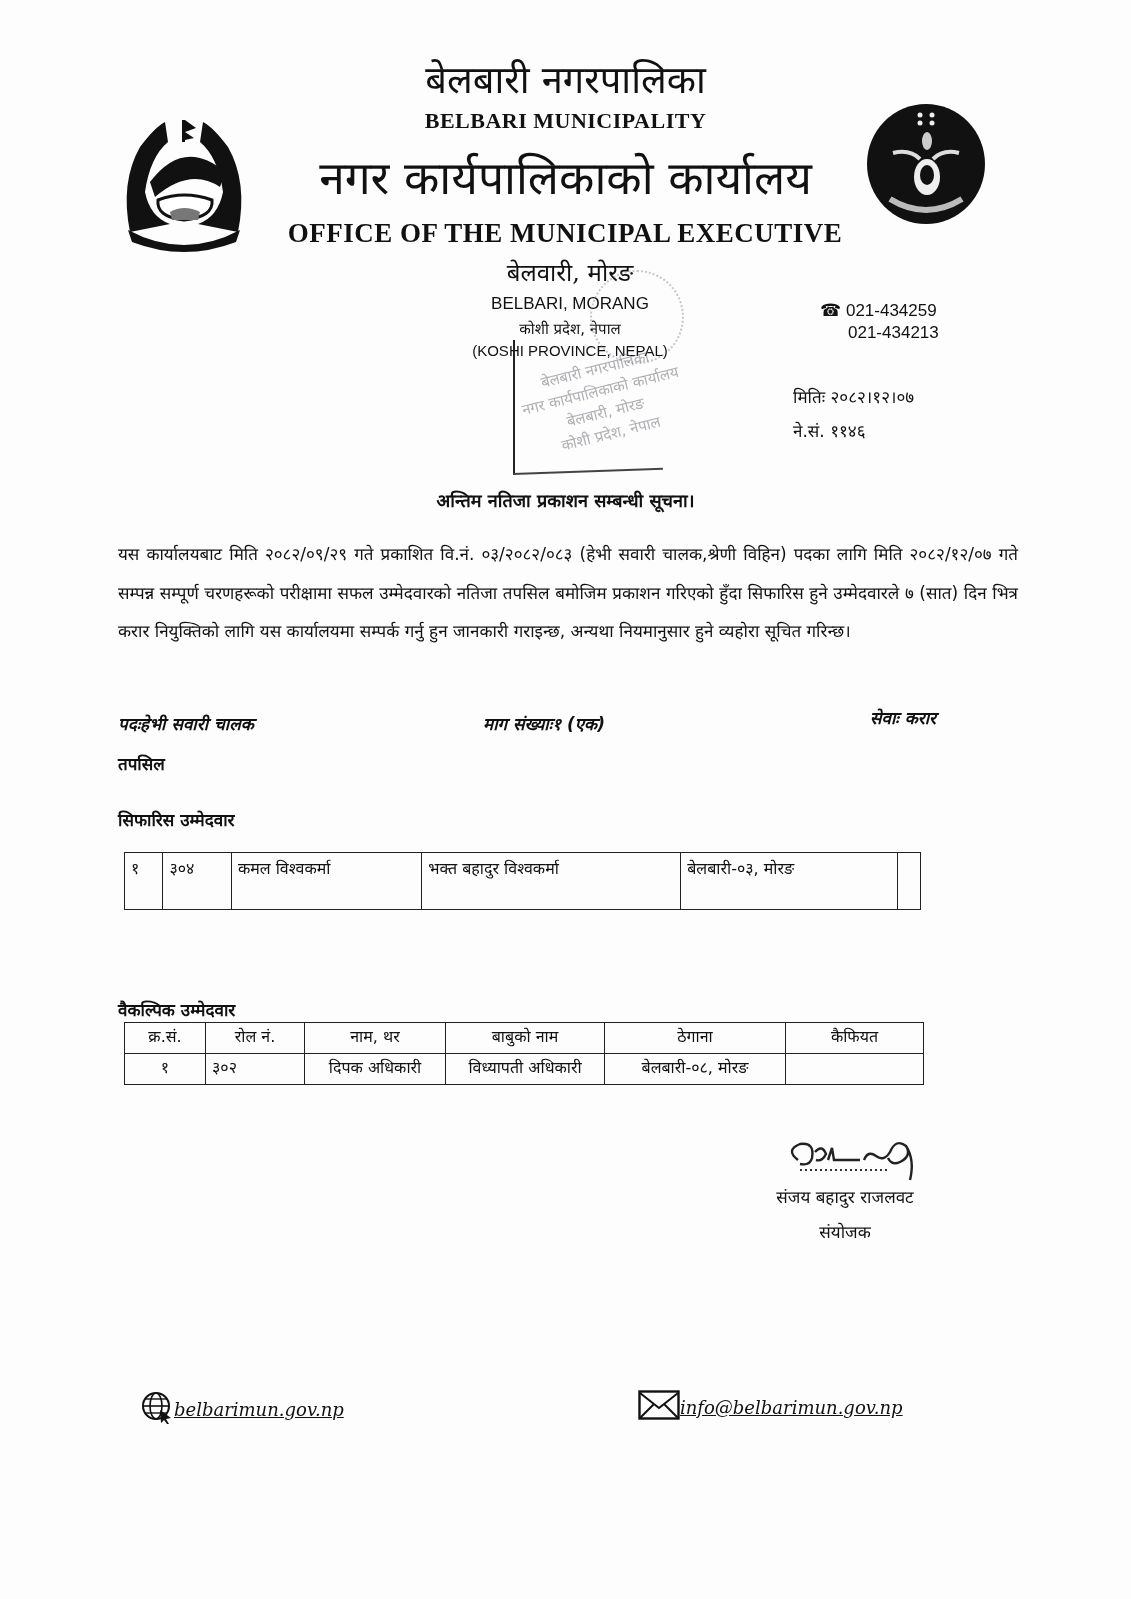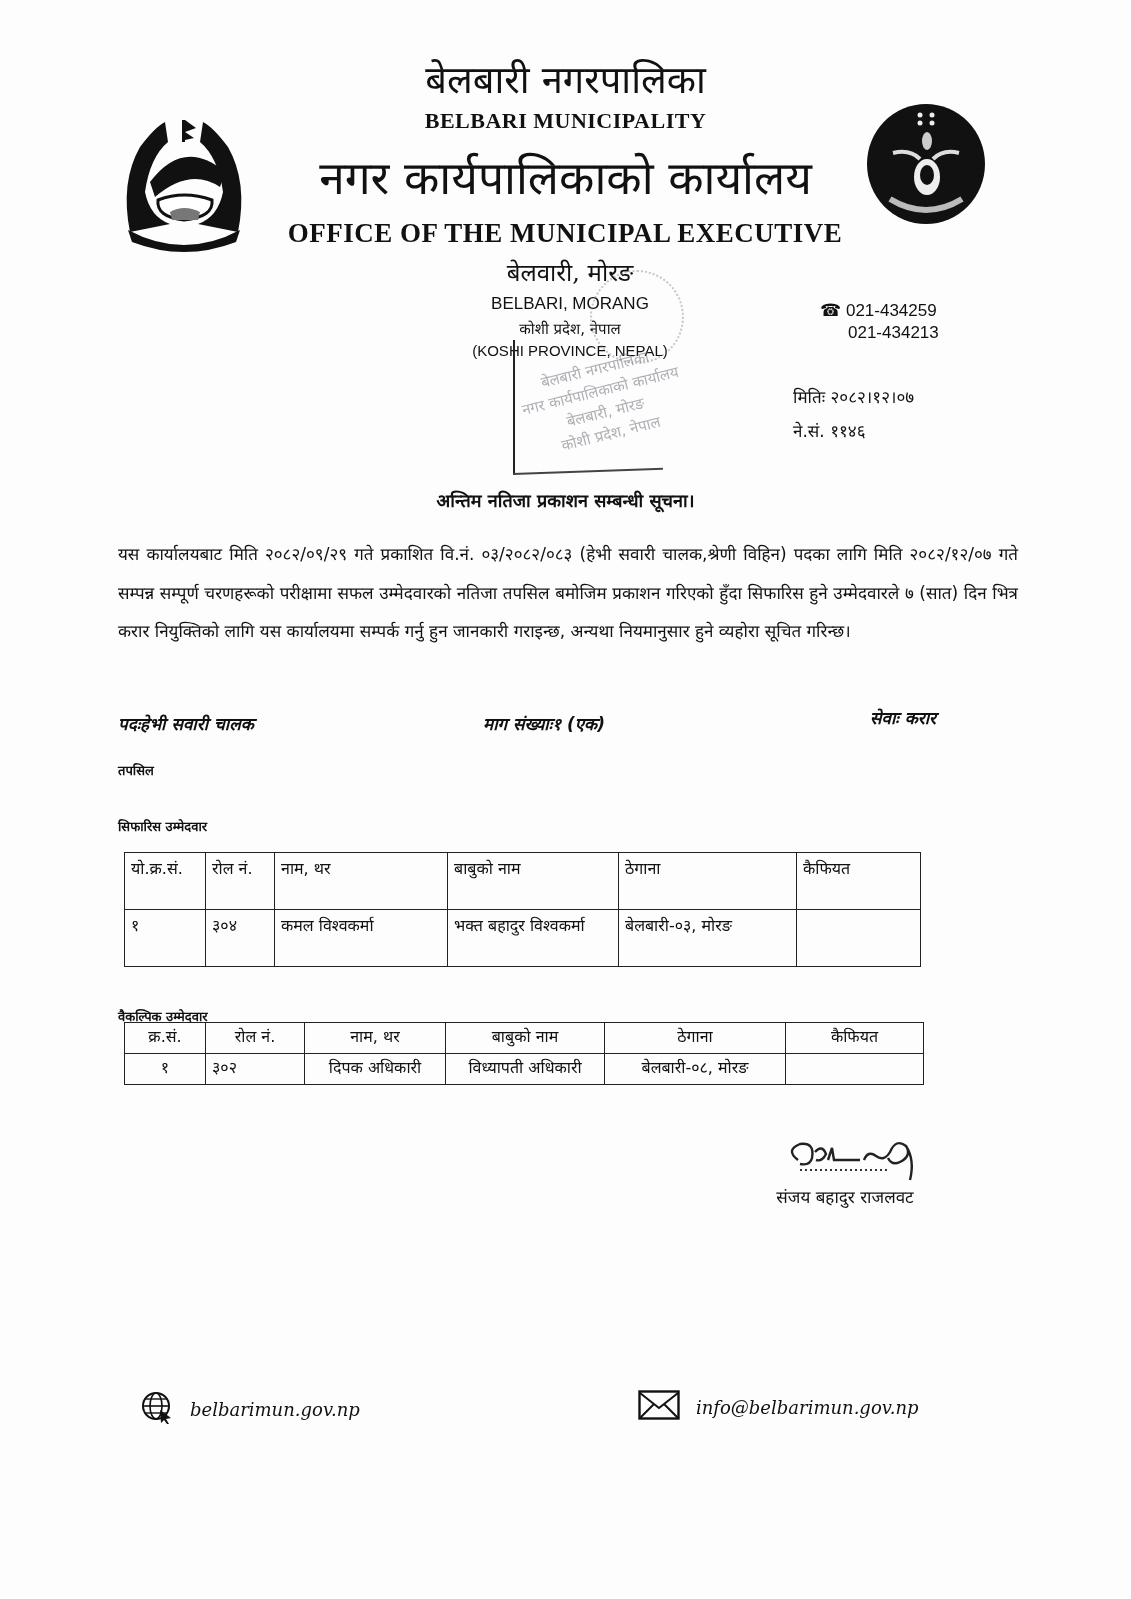--- a/index.html
+++ b/index.html
@@ -24,31 +24,31 @@
   }
   .stamp-ring { left: 590px; top: 270px; width: 90px; height: 90px; border: 2px dotted rgba(120,120,130,0.4); border-radius: 50%; }
   .stamp-line { left: 513px; top: 340px; width: 2px; height: 135px; background: #222; }
   .stamp-line2 { left: 513px; top: 473px; width: 150px; height: 2px; background: #444; transform: rotate(-2deg); transform-origin: left; }
   .phone { left: 820px; top: 300px; font-size: 17px; font-family: "Liberation Sans", sans-serif; line-height: 22px; }
   .phone .ph-line2 { padding-left: 28px; }
   .dateblk { left: 793px; top: 380px; font-size: 17px; line-height: 34px; }
   .notice-title { left: 0; width: 1131px; top: 488px; text-align: center; font-size: 18px; font-weight: bold; }
   .para { left: 118px; width: 900px; top: 535px; font-size: 17px; line-height: 38.5px; text-align: justify; }
   .post { top: 712px; font-size: 17px; font-weight: bold; font-style: italic; }
-  .heading { font-size: 13px; font-weight: bold; margin-top: 9px; }
+  .heading { font-size: 17px; font-weight: bold; }
   table.tbl { position: absolute; border-collapse: collapse; font-size: 16px; }
   table.tbl td { border: 1.6px solid #222; padding: 4px 6px; vertical-align: top; }
   .t1 { left: 124px; top: 852px; width: 797px; }
   .t1 tr.h td { height: 48px; }
   .t1 tr.r td { height: 48px; }
   .t2 { left: 124px; top: 1022px; width: 800px; }
   .t2 td { text-align: center; height: 26px; padding: 2px 6px !important; }
   .sig { left: 760px; top: 1130px; width: 170px; }
   .sig-names { left: 735px; width: 220px; top: 1180px; text-align: center; font-size: 17px; line-height: 35px; }
-  .footer { top: 1390px; font-size: 18px; font-style: italic; font-family: "DejaVu Serif", serif; display: flex; align-items: center; gap: 16px; }
+  .footer { top: 1390px; font-size: 18px; font-style: italic; font-family: "DejaVu Serif", serif; display: flex; align-items: center; gap: 0; text-decoration: underline; }
 </style>
 </head>
 <body>
 
 <div class="abs" style="left:110px;top:112px;width:148px;height:140px;">
   <svg width="148" height="140" viewBox="0 0 148 140">
     <path d="M20 120 Q10 70 30 35 Q45 15 55 10 L58 30 Q40 45 35 80 Q40 105 60 112 Z" fill="#111"></path>
     <path d="M128 120 Q138 70 118 35 Q103 15 93 10 L90 30 Q108 45 113 80 Q108 105 88 112 Z" fill="#111"></path>
     <path d="M40 70 Q74 25 115 60 L110 75 Q80 55 45 85 Z" fill="#111"></path>
     <rect x="72" y="8" width="3" height="22" fill="#111"></rect>
@@ -109,28 +109,20 @@
 <div class="abs para">यस कार्यालयबाट मिति २०८२/०९/२९ गते  प्रकाशित वि.नं. ०३/२०८२/०८३ (हेभी सवारी चालक,श्रेणी विहिन) पदका लागि मिति २०८२/१२/०७ गते सम्पन्न सम्पूर्ण चरणहरूको परीक्षामा सफल उम्मेदवारको नतिजा तपसिल बमोजिम प्रकाशन गरिएको हुँदा सिफारिस हुने उम्मेदवारले ७ (सात) दिन भित्र करार नियुक्तिको लागि यस कार्यालयमा सम्पर्क गर्नु हुन जानकारी गराइन्छ, अन्यथा नियमानुसार हुने व्यहोरा सूचित गरिन्छ।</div>
 
 <div class="abs post" style="left:118px;">पदःहेभी सवारी चालक</div>
 <div class="abs post" style="left:483px;">माग संख्याः१ (एक)</div>
 <div class="abs post" style="left:870px;top:706px;">सेवाः करार</div>
 <div class="abs heading" style="left:118px;top:752px;">तपसिल</div>
 
 <div class="abs heading" style="left:118px;top:808px;">सिफारिस उम्मेदवार</div>
 <table class="tbl t1">
   <tbody>
-      <tr class="h">
-    <td style="width:68px">यो.क्र.सं.</td>
-    <td style="width:56px">रोल नं.</td>
-    <td style="width:160px">नाम, थर</td>
-    <td style="width:158px">बाबुको नाम</td>
-    <td style="width:165px">ठेगाना</td>
-    <td>कैफियत</td>
-  </tr>
   <tr class="r">
     <td>१</td>
     <td>३०४</td>
     <td>कमल विश्वकर्मा</td>
     <td>भक्त बहादुर विश्वकर्मा</td>
     <td>बेलबारी-०३, मोरङ</td>
     <td></td>
   </tr>
 </tbody>
   </table>
@@ -158,20 +150,21 @@
   </table>
 
 <div class="abs sig">
   <svg width="170" height="55" viewBox="0 0 170 55">
     <path d="M38 30 Q25 20 40 14 Q55 12 52 28 Q50 36 40 34 M55 22 Q62 14 66 24 Q62 32 56 30 M68 30 L72 18 L74 30 L100 30 M104 30 Q108 20 116 26 Q124 32 130 22 Q136 8 146 16 Q152 26 140 32 Q132 36 128 28 M146 16 Q155 30 150 50" stroke="#222" stroke-width="2.4" fill="none"></path>
     <line x1="40" y1="40" x2="130" y2="40" stroke="#333" stroke-width="2" stroke-dasharray="2 3"></line>
   </svg>
 </div>
 <div class="abs sig-names">
   <div>संजय बहादुर राजलवट</div>
+  <div>संयोजक</div>
 </div>
 
 <div class="abs footer" style="left:140px;">
   <span>
     <svg width="34" height="34" viewBox="0 0 34 34">
       <circle cx="16" cy="16" r="13" fill="none" stroke="#111" stroke-width="2"></circle>
       <ellipse cx="16" cy="16" rx="6" ry="13" fill="none" stroke="#111" stroke-width="1.6"></ellipse>
       <line x1="3" y1="16" x2="29" y2="16" stroke="#111" stroke-width="1.6"></line>
       <line x1="5" y1="9" x2="27" y2="9" stroke="#111" stroke-width="1.4"></line>
       <line x1="5" y1="23" x2="27" y2="23" stroke="#111" stroke-width="1.4"></line>

